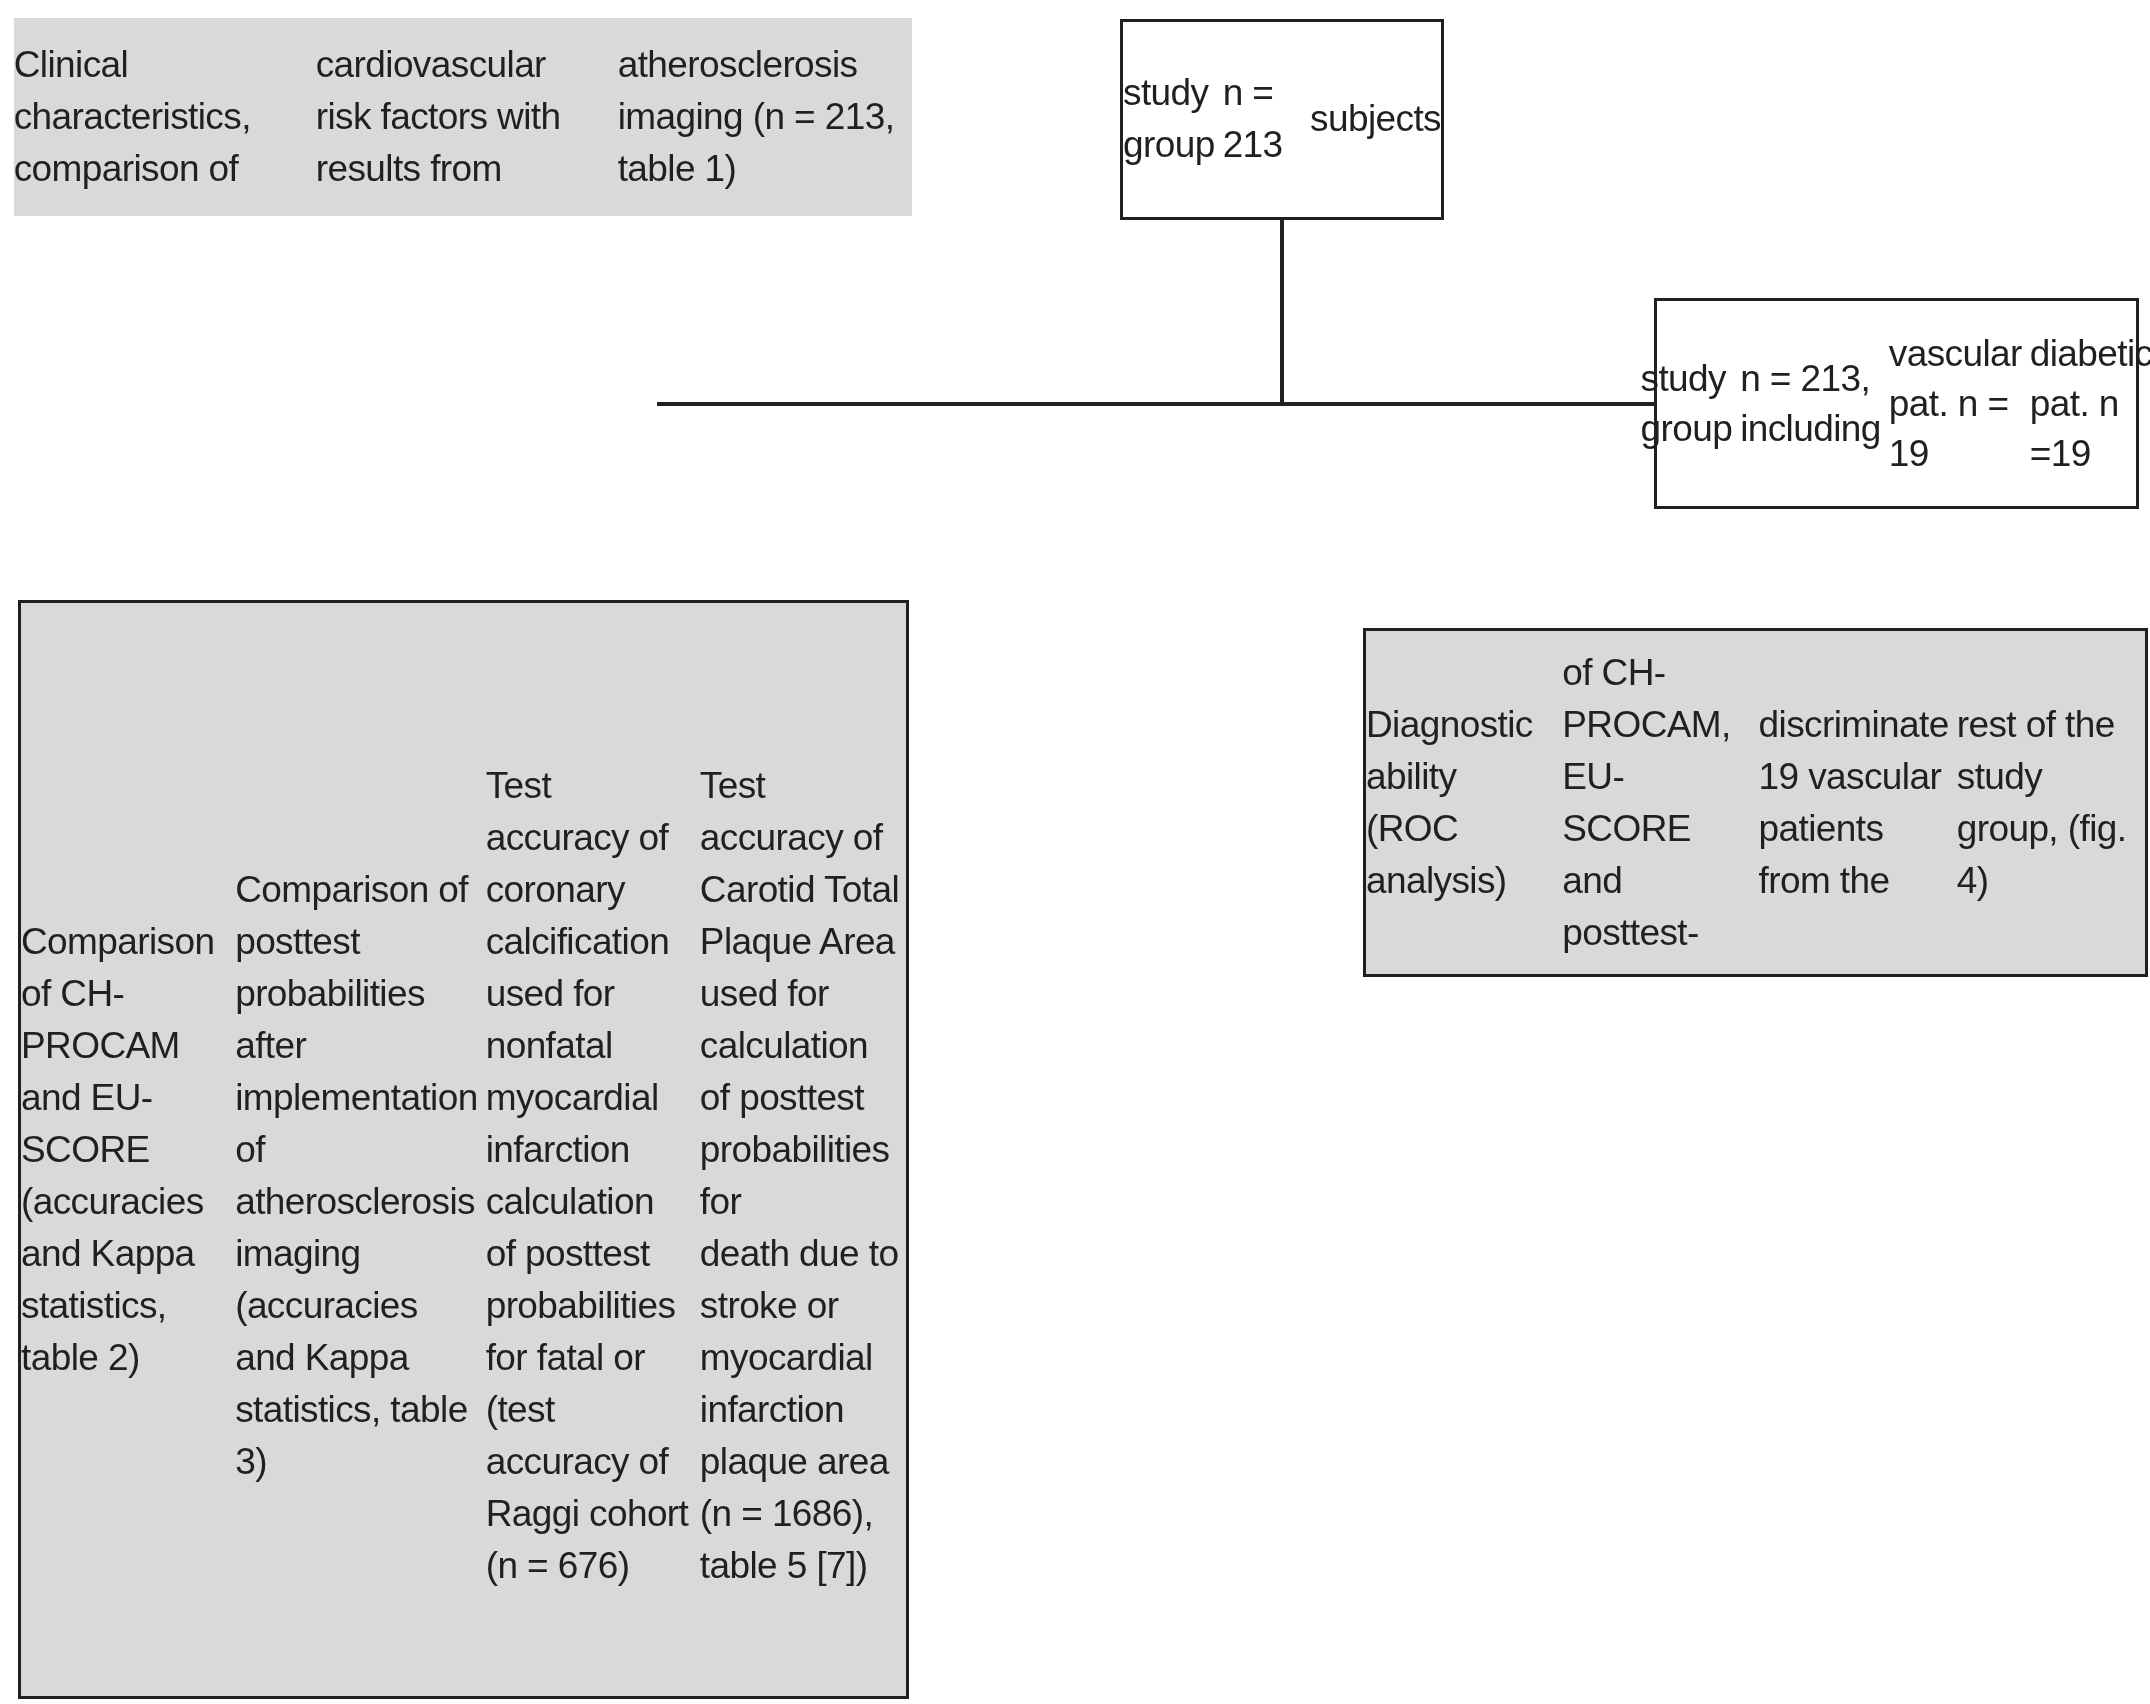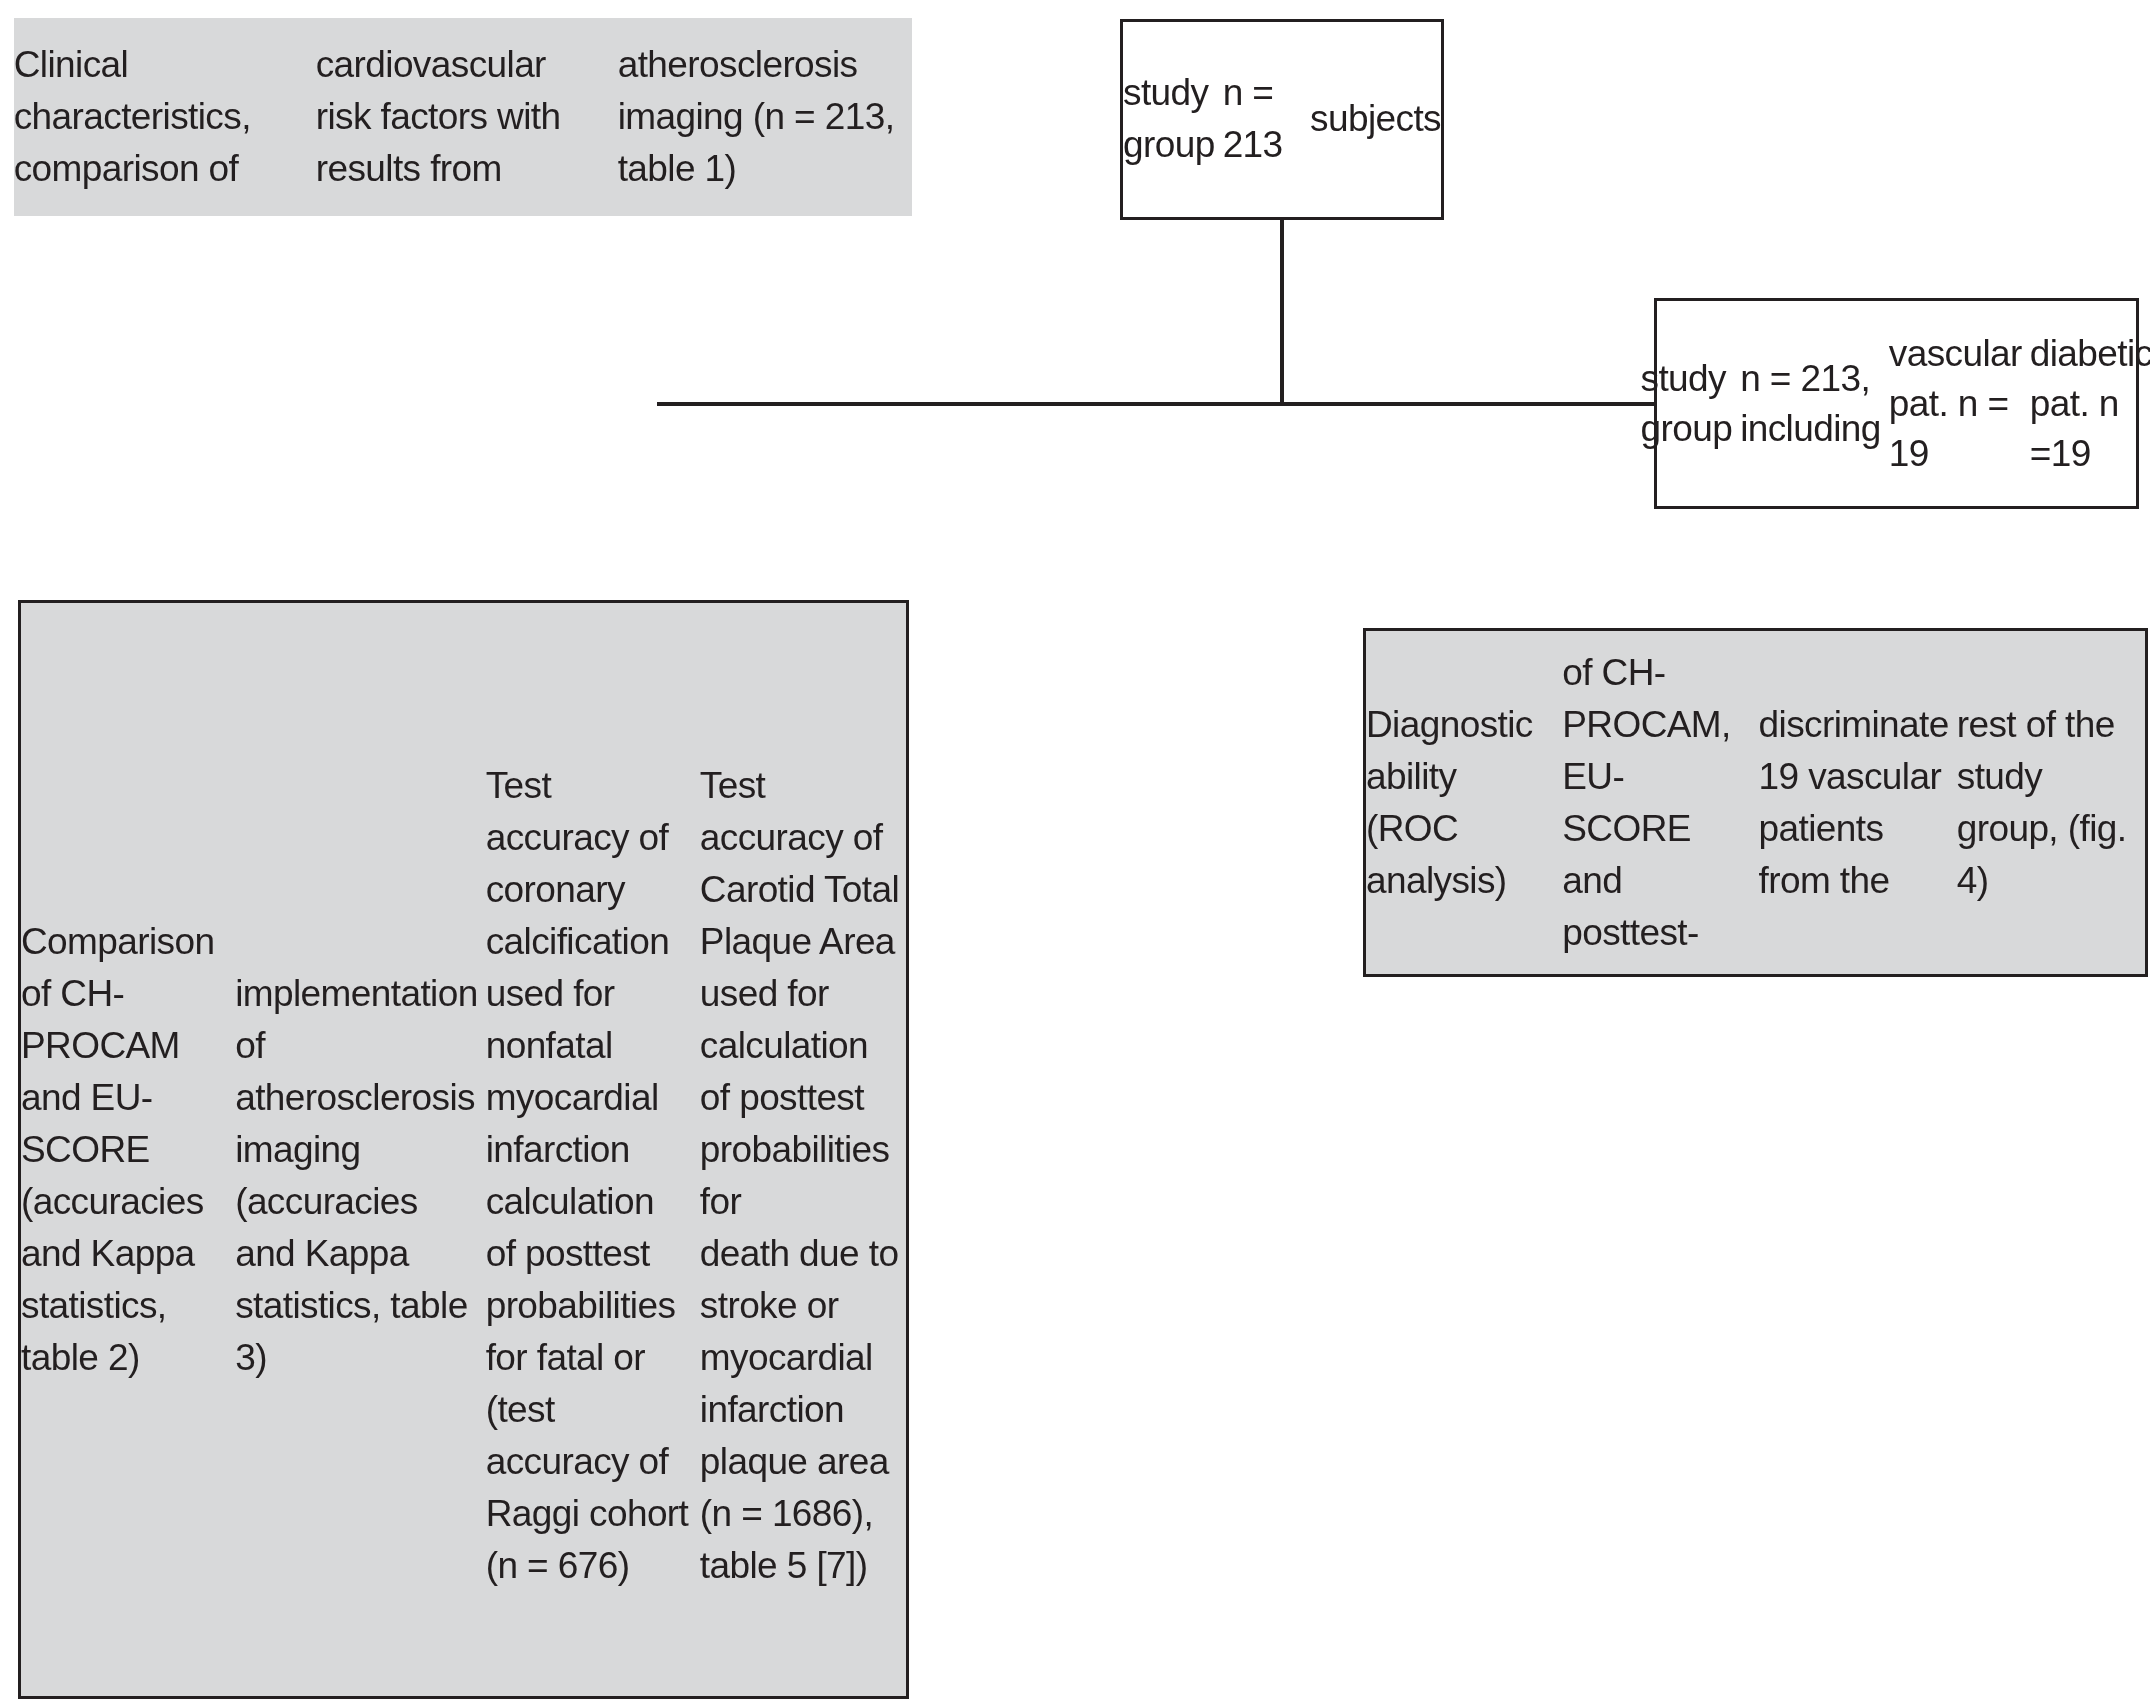--- a/index.html
+++ b/index.html
@@ -62,20 +62,21 @@
     <div class="line">vascular pat. n = 19</div>
     <div class="line">diabetic pat. n =19</div>
   </div>
 
   <div class="box fill-gray bordered" style="left:18px; top:600px; width:891px; height:1099px;">
     <div class="para">
       <div class="line">Comparison of CH-PROCAM and EU-SCORE</div>
       <div class="line">(accuracies and Kappa statistics, table 2)</div>
     </div>
     <div class="para">
+      <div class="line">Comparison of posttest probabilities after</div>
       <div class="line">implementation of atherosclerosis imaging</div>
       <div class="line">(accuracies and Kappa statistics, table 3)</div>
     </div>
     <div class="para">
       <div class="line">Test accuracy of coronary calcification used for</div>
       <div class="line">nonfatal myocardial infarction</div>
       <div class="line">calculation of posttest probabilities for fatal or</div>
       <div class="line">(test accuracy of Raggi cohort (n = 676)</div>
     </div>
     <div class="para">

